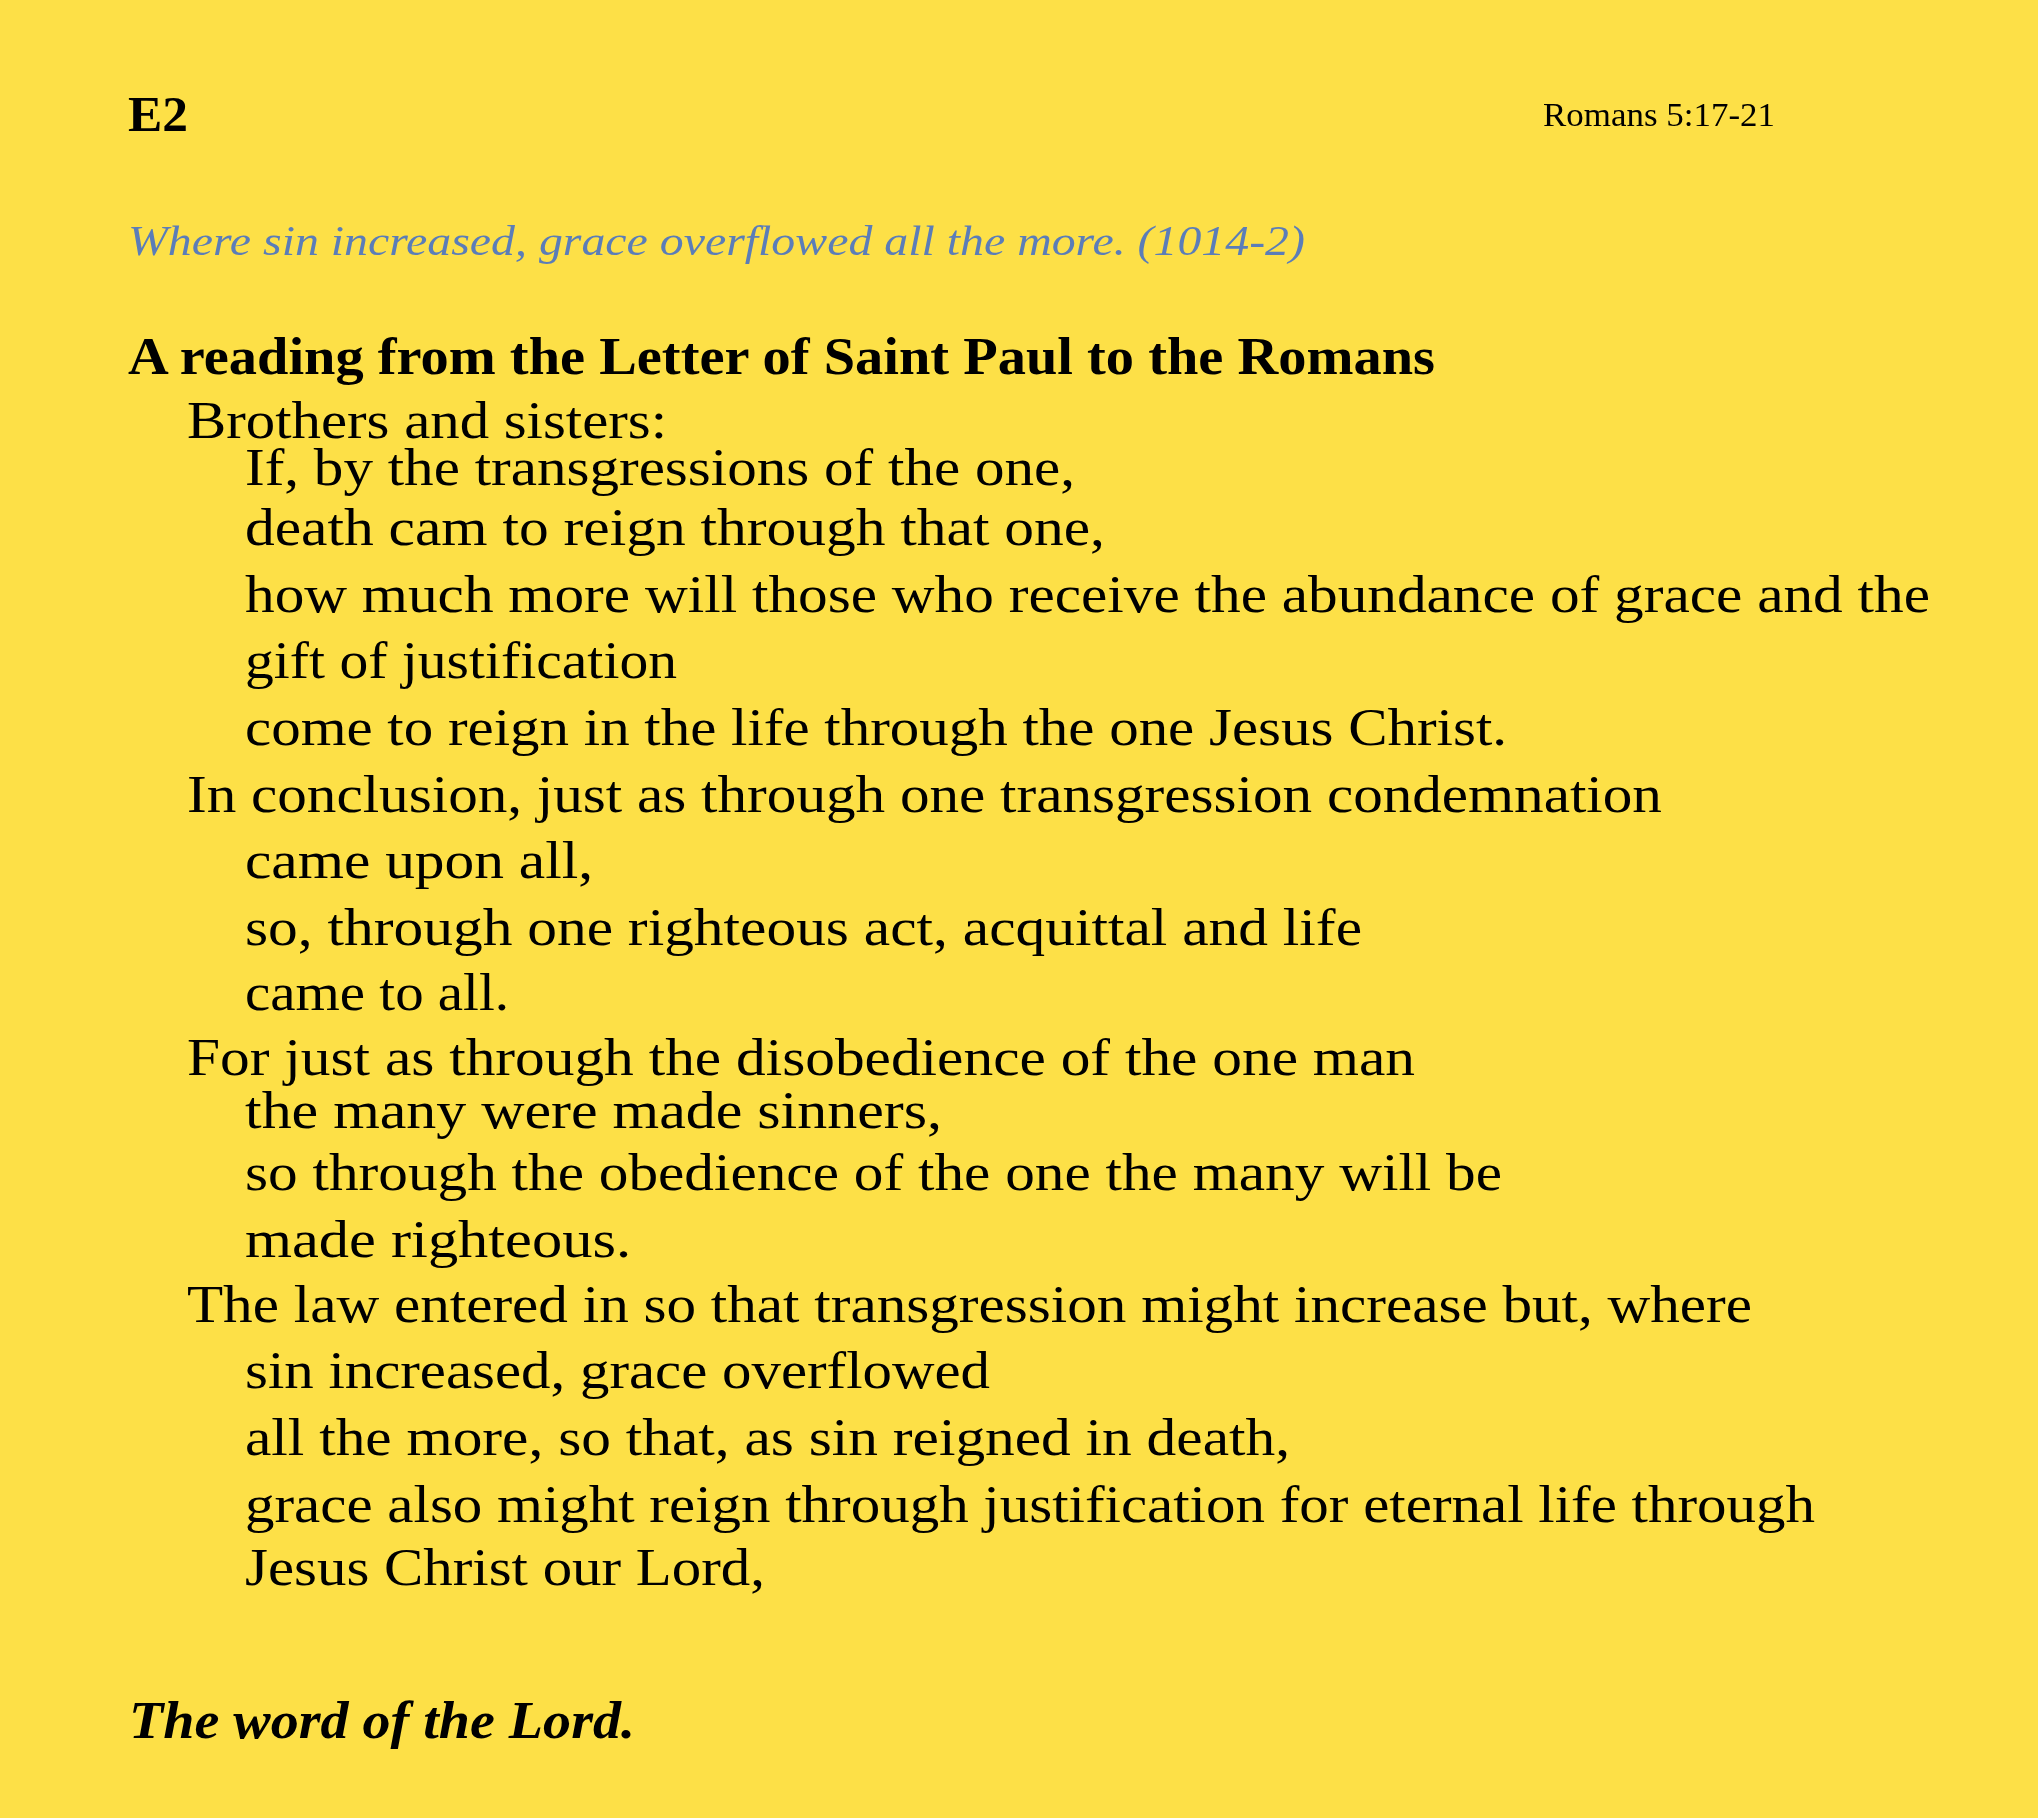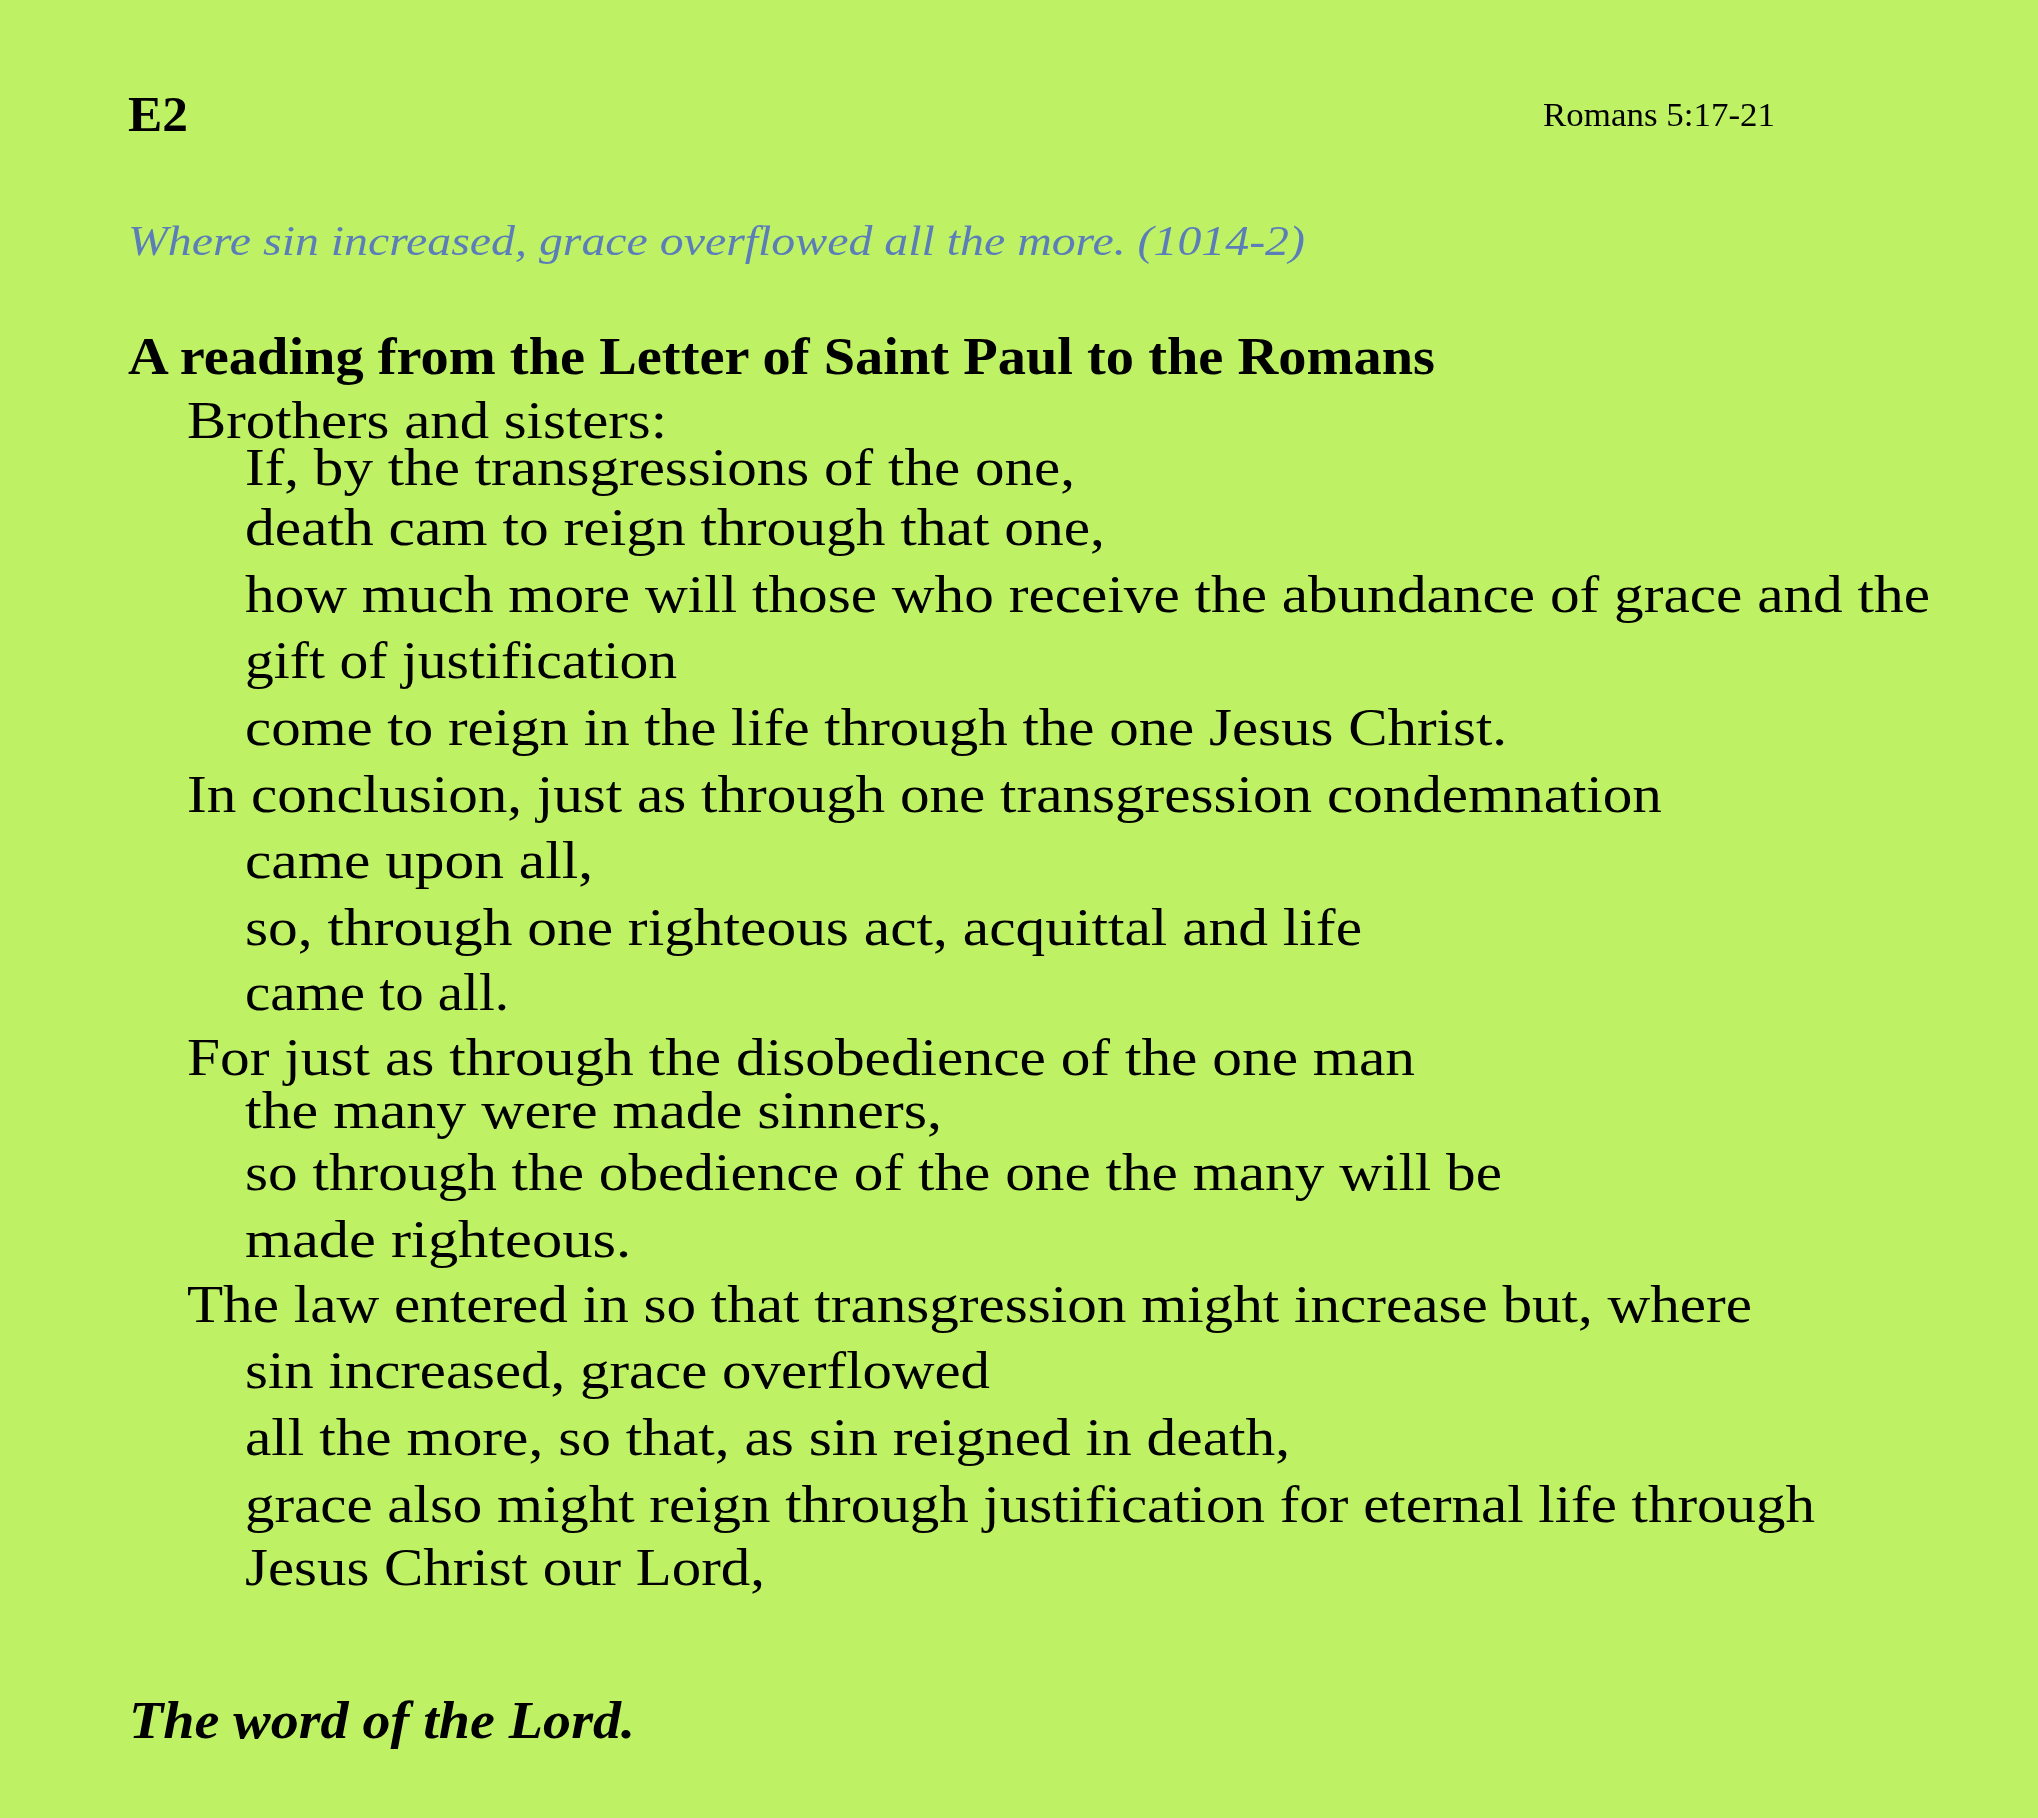--- a/index.html
+++ b/index.html
@@ -1,17 +1,17 @@
 <!DOCTYPE html>
 <html><head>
 <meta charset="utf-8">
 <style>
   html, body { margin: 0; padding: 0; background: #ffffff; }
   body { width: 2038px; height: 1818px; position: relative; overflow: hidden; }
-  .page { position: absolute; left: 0; top: 0; width: 2038px; height: 1818px; background: #bef264; }
+  .page { position: absolute; left: 0; top: 0; width: 2038px; height: 1818px; background: #fde047; }
   .ln {
     position: absolute;
     white-space: nowrap;
     line-height: 1;
     transform-origin: 0 0;
     color: #000;
     font-family: "Liberation Serif", "DejaVu Serif", serif;
   }
   .code { font-weight: bold; font-size: 50px; }
   .ref { font-size: 33px; }

